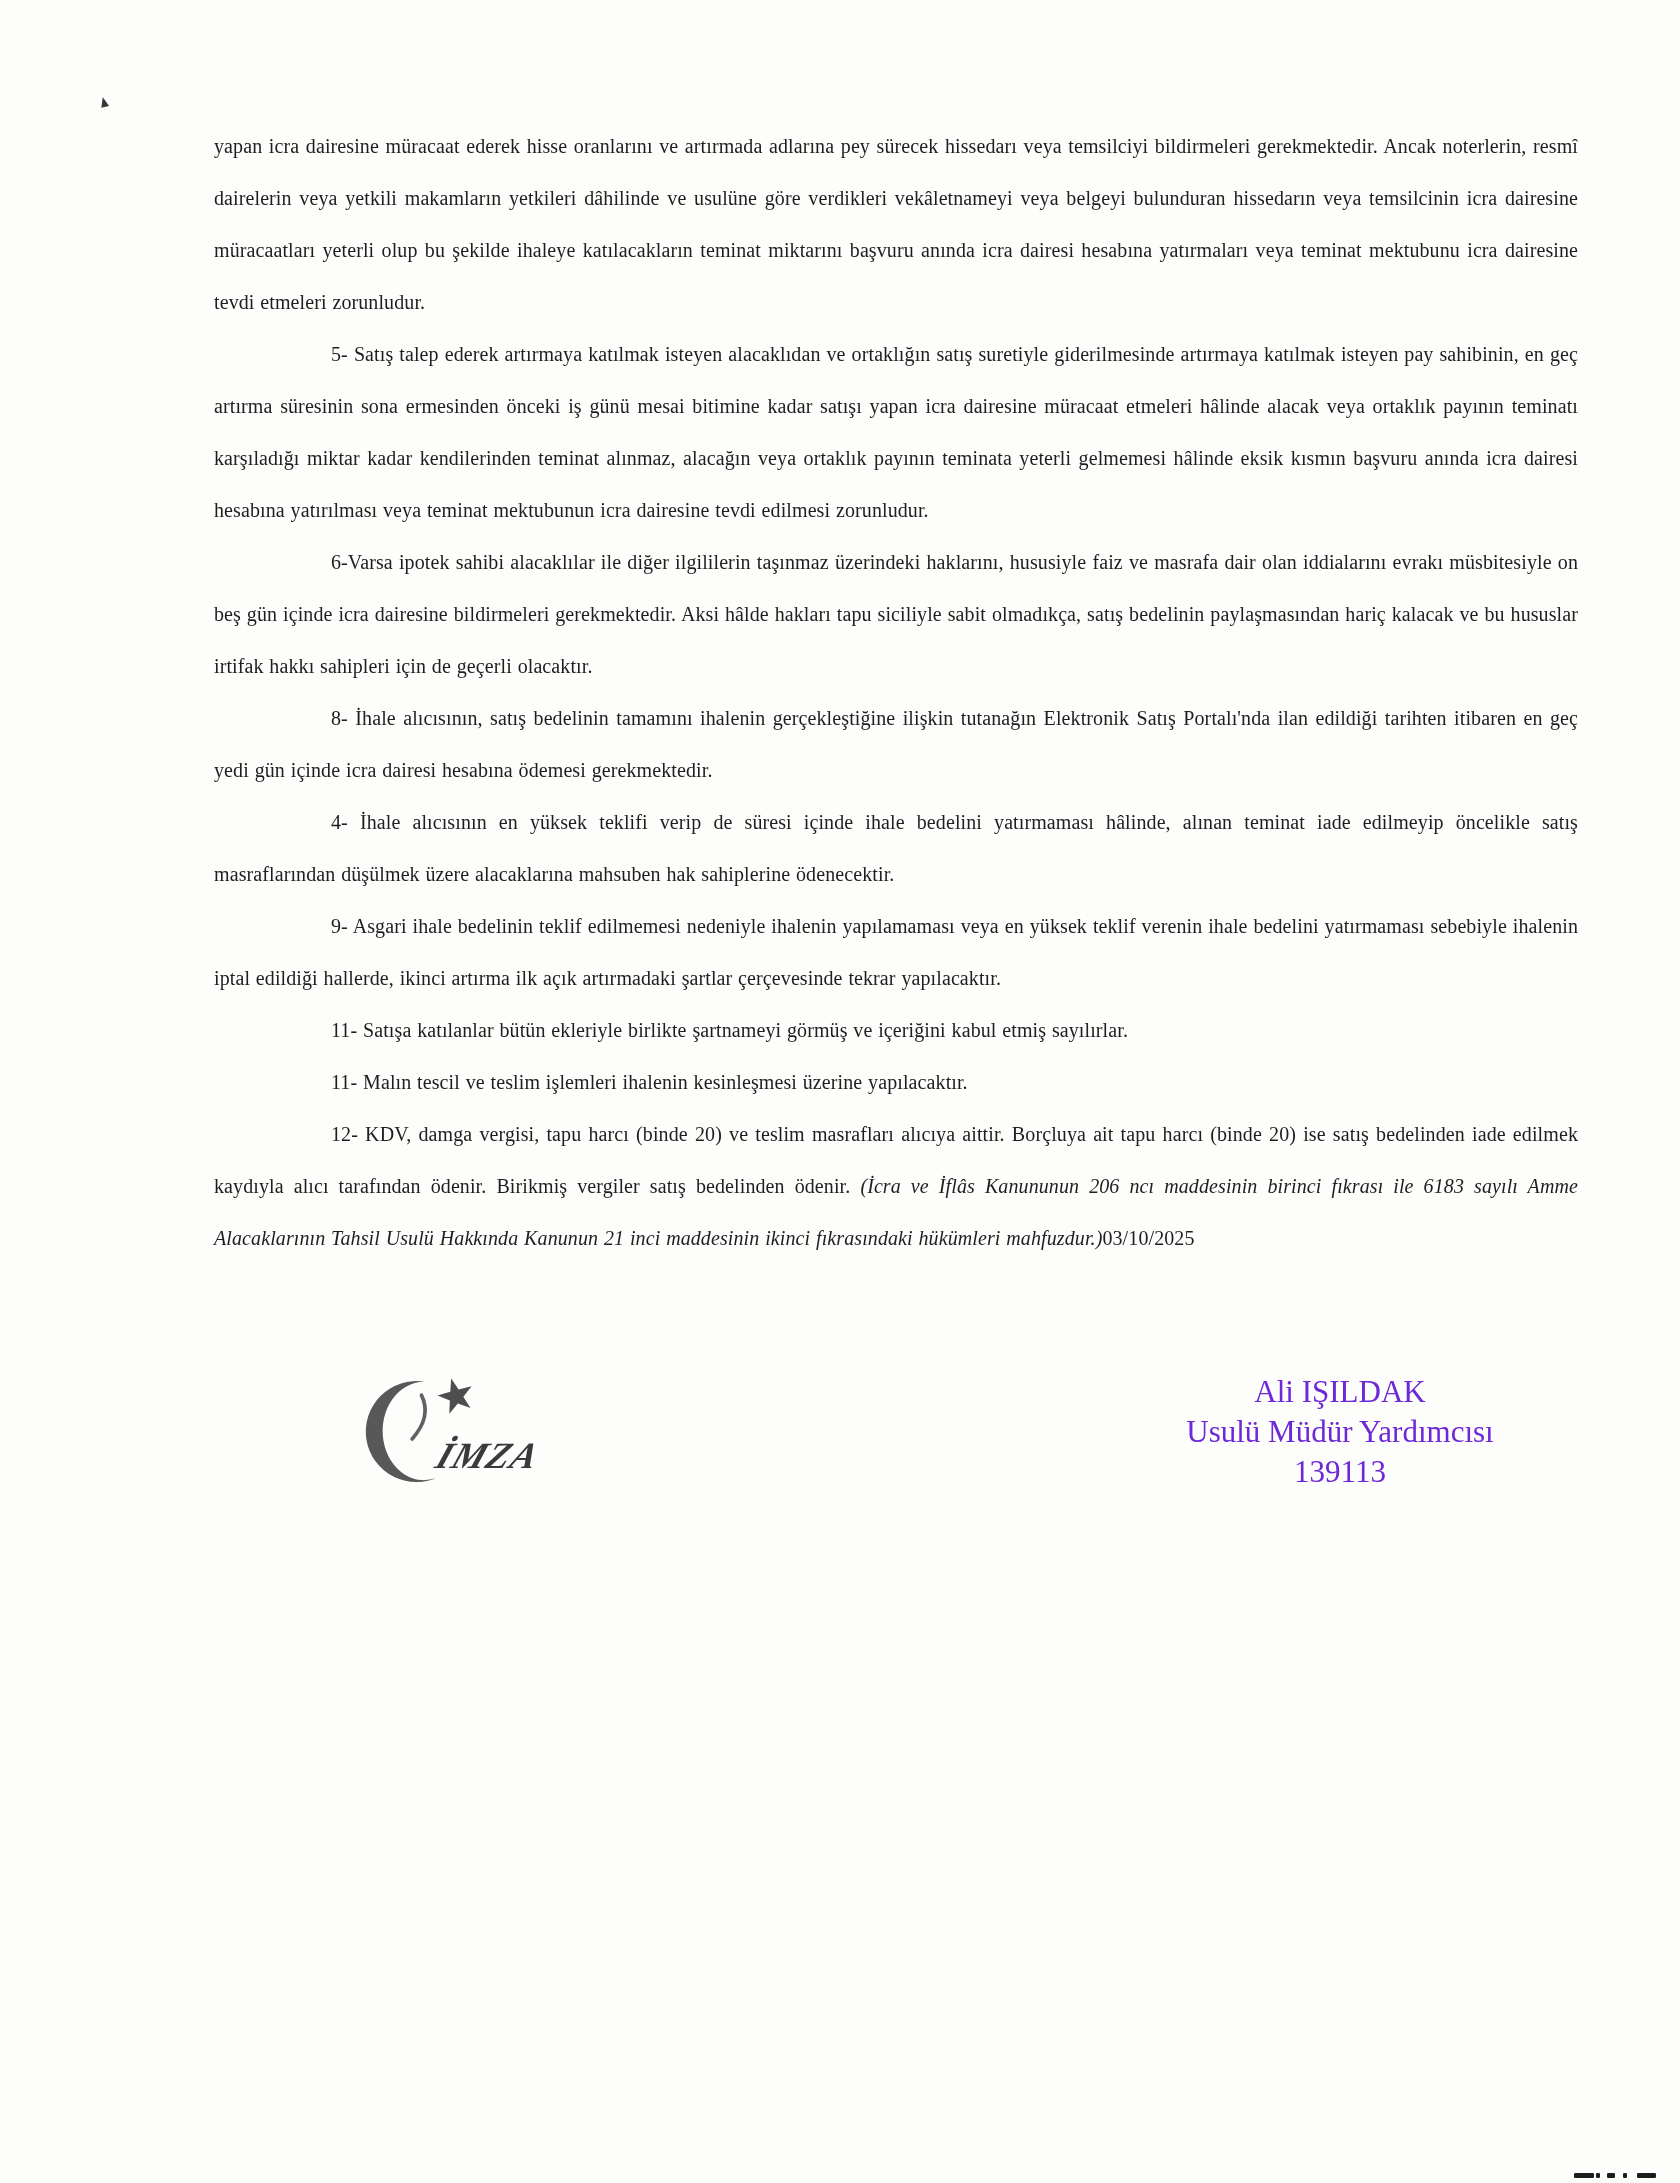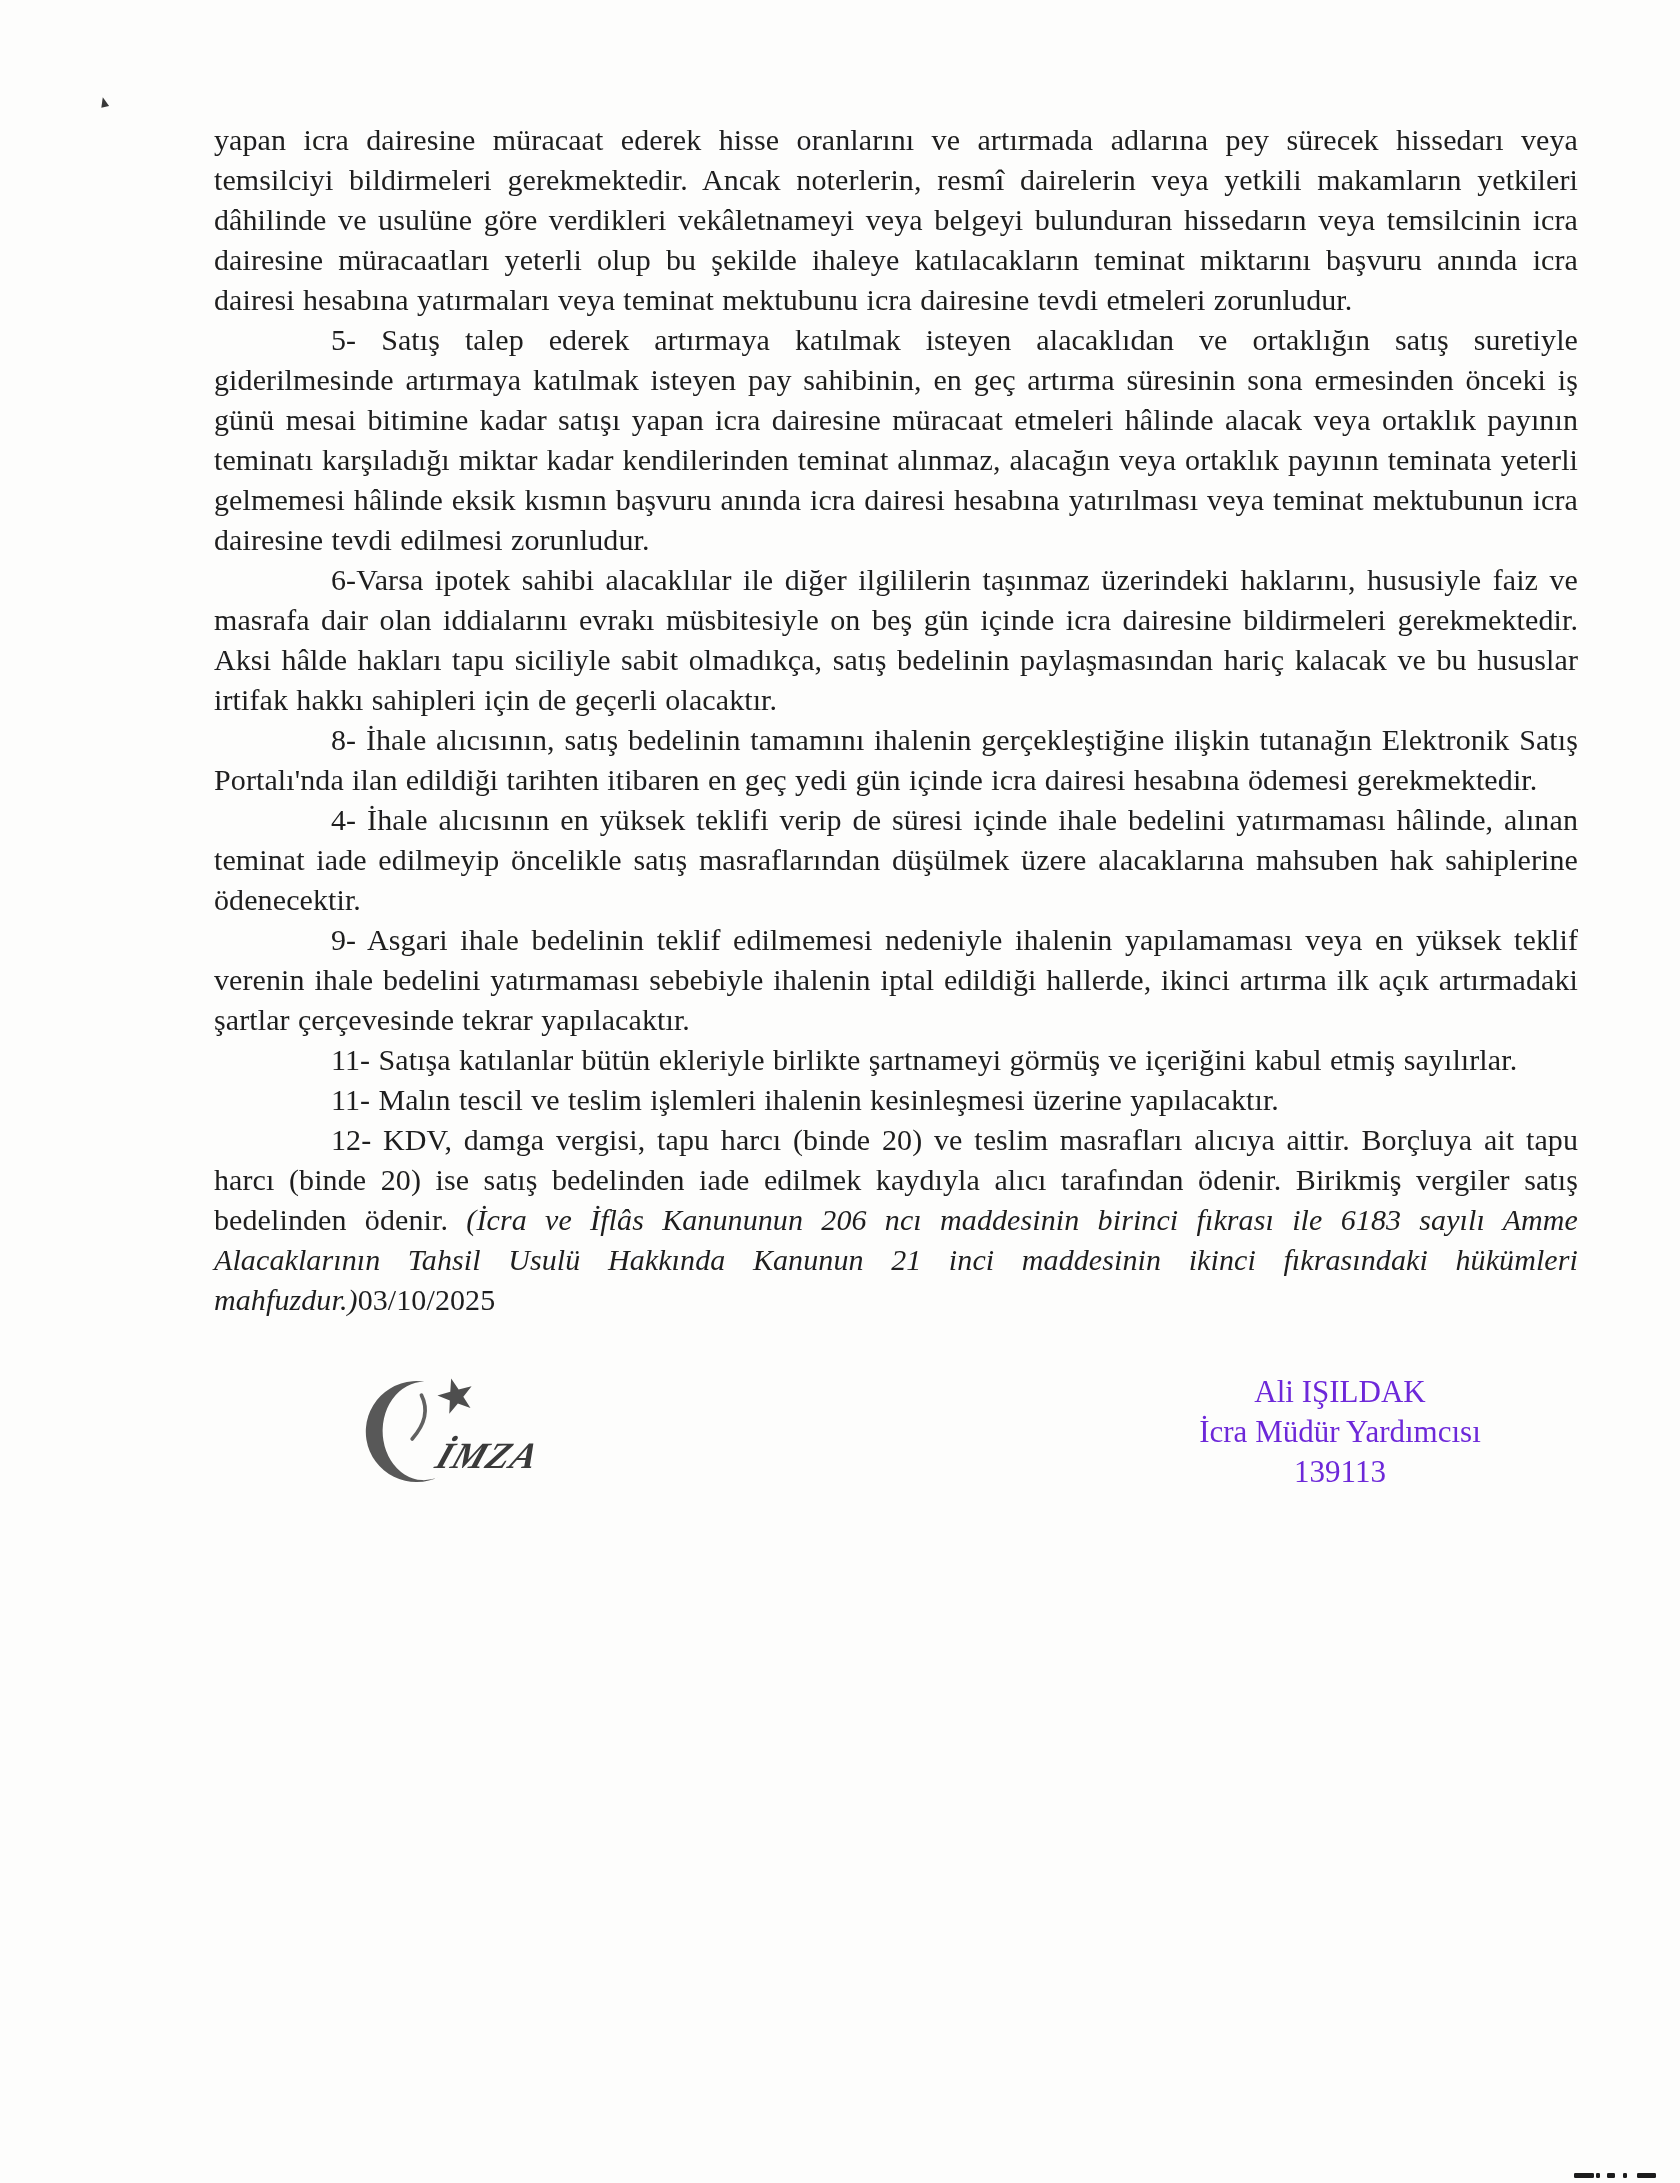--- a/index.html
+++ b/index.html
@@ -28,21 +28,21 @@
     border-left:4px solid transparent;
     border-right:4px solid transparent;
     border-bottom:10.7px solid #222;
     transform:rotate(-14deg);
     opacity:.9;
   }
 
   
   .body-text{
     position:absolute;left:214px;top:120px;width:1364px;
-    font-size:30px;line-height:40px;
+    font-size:20px;line-height:52px;
     text-align:justify;
     letter-spacing:0.1px;
     word-spacing:0.7px;
   }
   .body-text p{margin:0;}
   .body-text p.indent{text-indent:117px;}
   .seg-italic{font-style:italic;margin-top:8px;}
 
   
   .stamp{
@@ -119,21 +119,21 @@
       <path d="M 100,30 Q 116,62 86,96" fill="none" stroke="#3a3a3a" stroke-width="5.5" stroke-linecap="round" opacity="0.8"></path>
 
       <g transform="translate(118,140) skewX(-20)">
         <text x="0" y="0" font-family="Liberation Serif, DejaVu Serif, serif" font-size="56" font-style="italic" font-weight="bold" letter-spacing="2" fill="#2a2a2a" opacity="0.92">İMZA</text>
       </g>
     </svg>
   </div>
 
   <div class="signer">
     <div>Ali IŞILDAK</div>
-    <div>İcra Müdür Yardımcısı</div>
+    <div>Usulü Müdür Yardımcısı</div>
     <div>139113</div>
   </div>
 
 
   <div class="artifact-br">
     <span></span>
     <span></span>
     <span></span>
     <span></span>
     <span></span>

